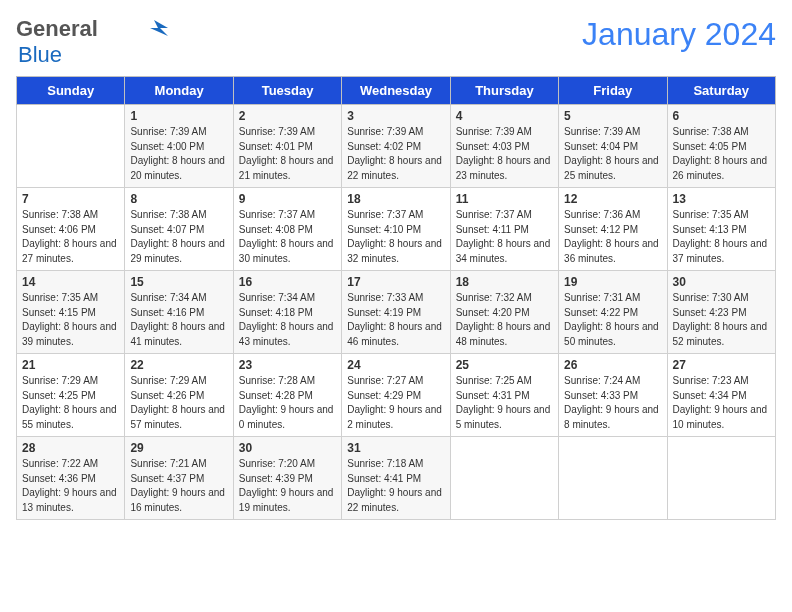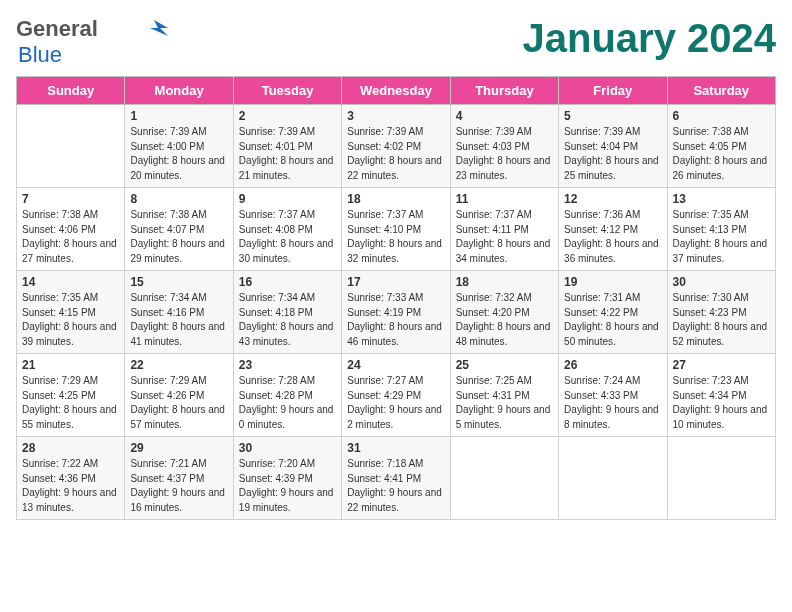--- a/index.html
+++ b/index.html
@@ -33,36 +33,36 @@
     .logo-blue { color: #1a6abf; font-weight: bold; }
     .logo-icon {
       width: 28px;
       height: 22px;
       margin-left: 2px;
     }
     .title-section {
       text-align: right;
     }
     .month-title {
-      font-size: 40px;
-      font-weight: bold;
-      color: #0f766e;
+      font-size: 32px;
+      font-weight: normal;
+      color: #3b82f6;
     }
     .location-title {
       font-size: 15px;
       color: #555;
       margin-top: 2px;
     }
     table {
       width: 100%;
       border-collapse: collapse;
       margin-top: 8px;
     }
     thead tr th {
-      background-color: #ec4899;
+      background-color: #1d4ed8;
       color: #fff;
       font-size: 13px;
       font-weight: bold;
       padding: 6px 4px;
       text-align: center;
       border: 1px solid #c0c0c0;
     }
     tbody tr td {
       border: 1px solid #d0d0d0;
       vertical-align: top;

